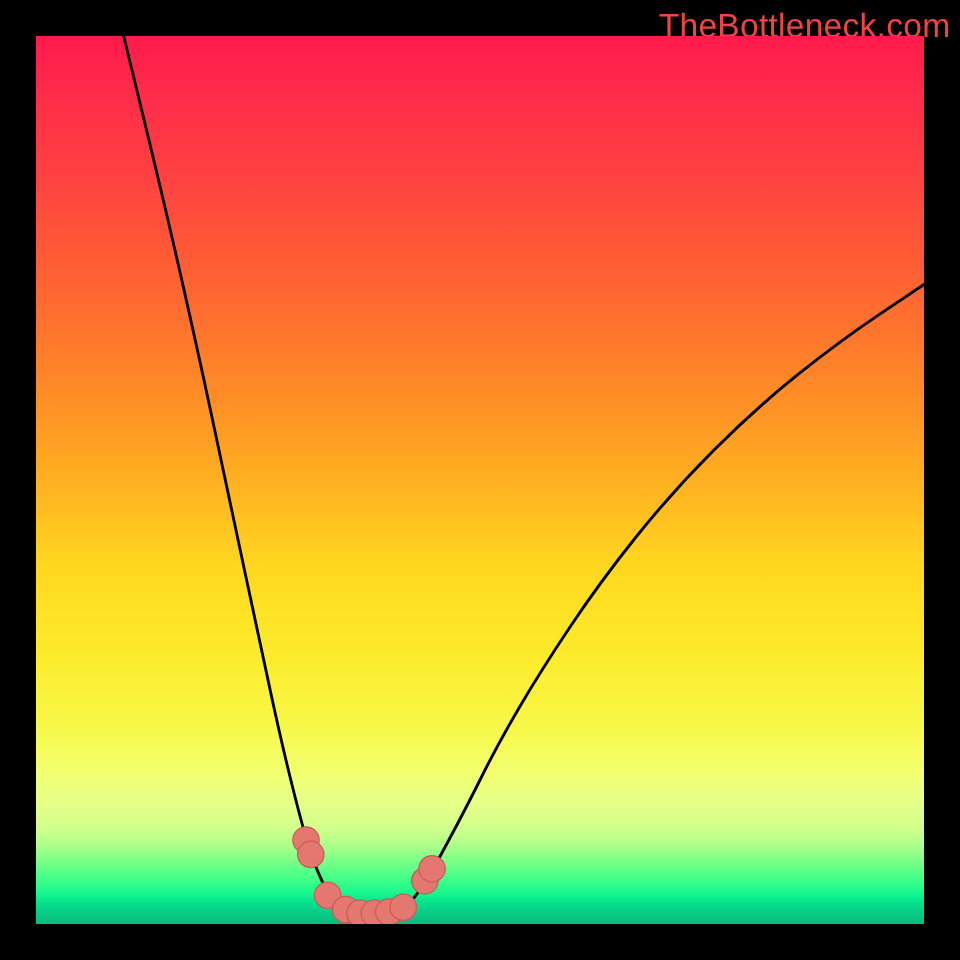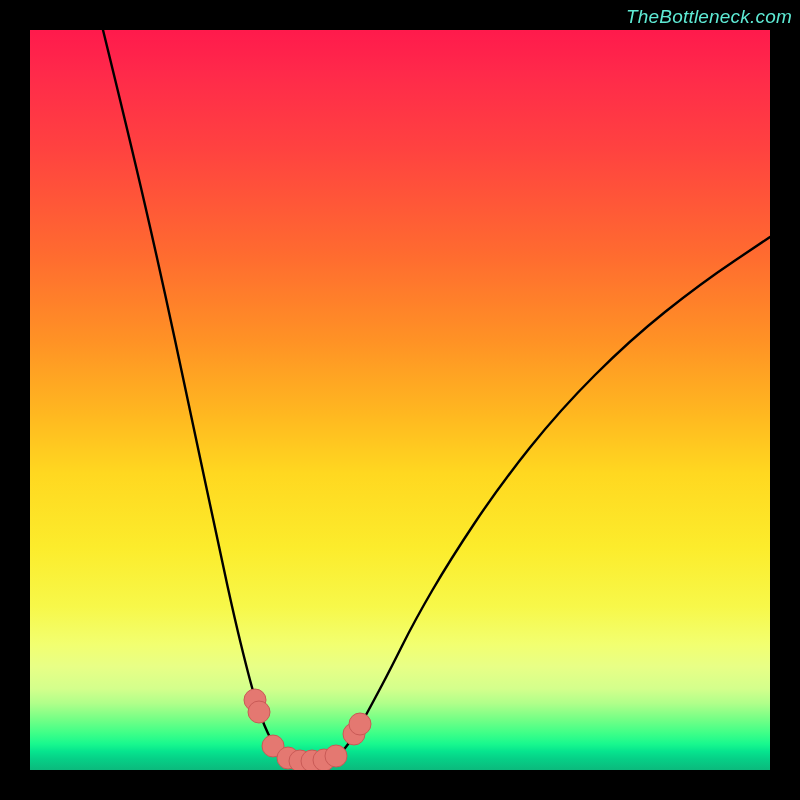--- a/index.html
+++ b/index.html
@@ -52,26 +52,25 @@
     left: 0;
     top: 0;
     width: 740px;
     height: 740px;
     pointer-events: none;
   }
   .watermark {
     position: absolute;
     top: 6px;
     right: 8px;
-    color: #5eead4;
-    font-size: 19px;
+    color: #ef4444;
+    font-size: 28px;
     font-weight: 500;
     letter-spacing: 0.2px;
     user-select: none;
-    font-style: italic;
   }
 </style>
 </head>
 <body>
 
 <div class="stage">
   <div class="watermark">TheBottleneck.com</div>
 
   <div class="plot-area">
     <svg id="curve-svg" class="curve-layer" viewBox="0 0 740 740" preserveAspectRatio="none">

